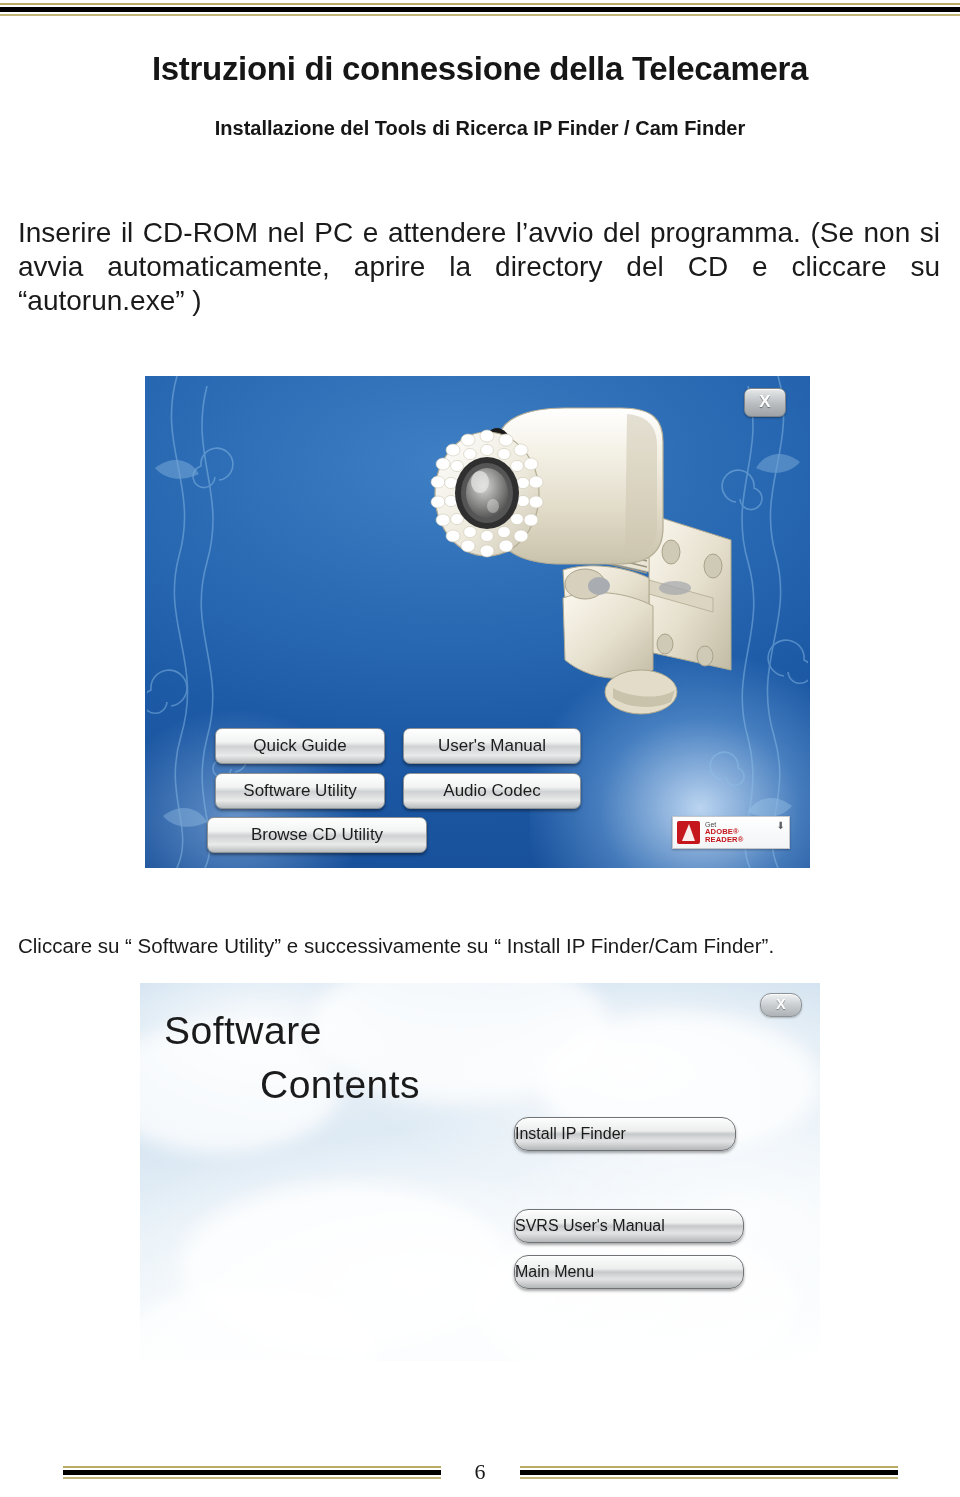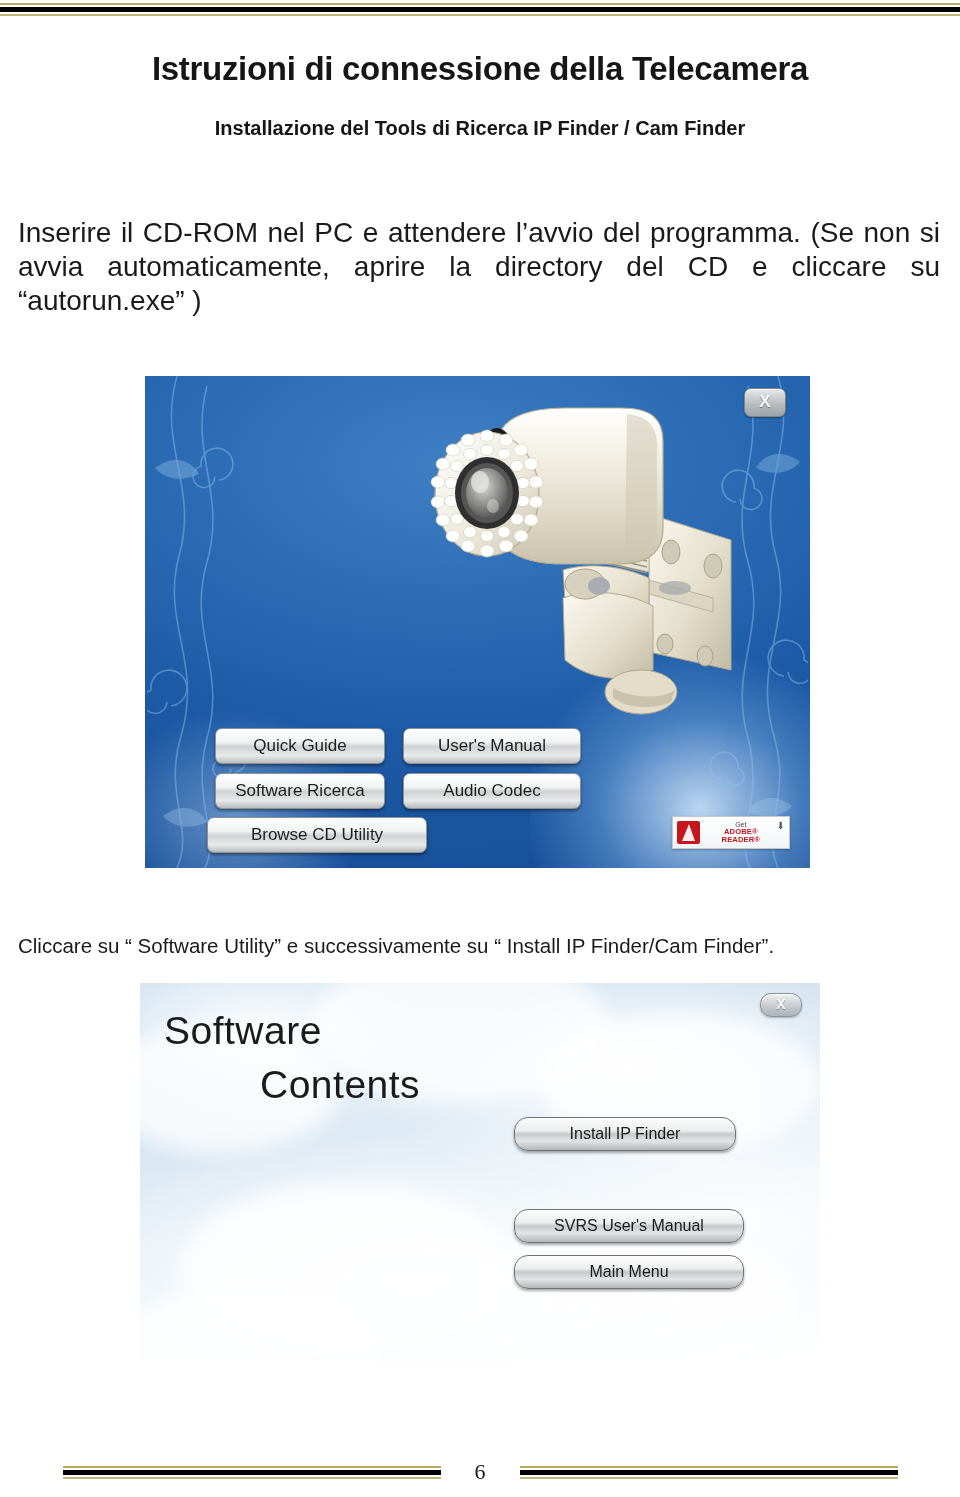--- a/index.html
+++ b/index.html
@@ -158,21 +158,21 @@
   }
   #adobe-logo-icon::after {
     content: "";
     position: absolute; left: 5px; top: 3px;
     width: 0; height: 0;
     border-left: 7px solid transparent;
     border-right: 6px solid transparent;
     border-bottom: 17px solid #ffffff;
     opacity: .92;
   }
-  #adobe-badge-text { margin-left: 5px; line-height: 1.05; text-align: center; }
+  #adobe-badge-text { margin-left: 5px; line-height: 1.05; }
   #adobe-get-label    { font-size: 7px; color: #4b4b4b; display: block; }
   #adobe-reader-label { font-size: 7.6px; color: #c4161c; font-weight: bold; display: block; letter-spacing: .1px; }
   #adobe-download-icon {
     margin-left: auto; align-self: flex-start;
     font-size: 10px; color: #5b5f63; line-height: 11px; padding-top: 3px;
   }
 
   
   #software-utility-screenshot {
     position: absolute;
@@ -215,21 +215,21 @@
   .sw-btn {
     position: absolute;
     height: 32px;
     border-radius: 14px;
     background: linear-gradient(#fdfdfd 0%, #eceded 40%, #c6c9ca 50%, #e3e4e5 72%, #b3b6b8 100%);
     border: 1px solid #6f7376;
     box-shadow: 0 2px 3px rgba(0,0,0,.35), inset 0 1px 0 rgba(255,255,255,.9);
     color: #1a1a1a;
     font-size: 16px;
     line-height: 31px;
-    text-align: center;
+    text-align: left;
     white-space: nowrap;
   }
   #btn-install-ip-finder        { left: 374px; top: 134px; width: 220px; }
   #btn-ip-surveillance-software { left: 374px; top: 180px; width: 240px; }
   #btn-svrs-users-manual        { left: 374px; top: 226px; width: 228px; }
   #btn-main-menu                { left: 374px; top: 272px; width: 228px; }
 
   
   #footer {
     position: absolute;
@@ -389,21 +389,21 @@
     <ellipse cx="74" cy="91" rx="26" ry="30" fill="#555555"></ellipse>
     <ellipse cx="74" cy="91" rx="21" ry="25" fill="url(#lensGrad)"></ellipse>
     <ellipse cx="67" cy="80" rx="9" ry="11" fill="#e5e5e3" opacity=".75"></ellipse>
     <ellipse cx="80" cy="104" rx="6" ry="7" fill="#ffffff" opacity=".35"></ellipse>
   </svg>
 
   <div id="autorun-close-button">X</div>
 
   <div class="menu-btn" id="btn-quick-guide">Quick Guide</div>
   <div class="menu-btn" id="btn-users-manual">User's Manual</div>
-  <div class="menu-btn" id="btn-software-utility">Software Ricerca</div>
+  <div class="menu-btn" id="btn-software-utility">Software Utility</div>
   <div class="menu-btn" id="btn-audio-codec">Audio Codec</div>
   <div class="menu-btn" id="btn-browse-cd">Browse CD Utility</div>
 
   <div id="adobe-reader-badge">
     <div id="adobe-logo-icon"></div>
     <div id="adobe-badge-text">
       <span id="adobe-get-label">Get</span>
       <span id="adobe-reader-label">ADOBE® READER®</span>
     </div>
     <div id="adobe-download-icon">⬇</div>

